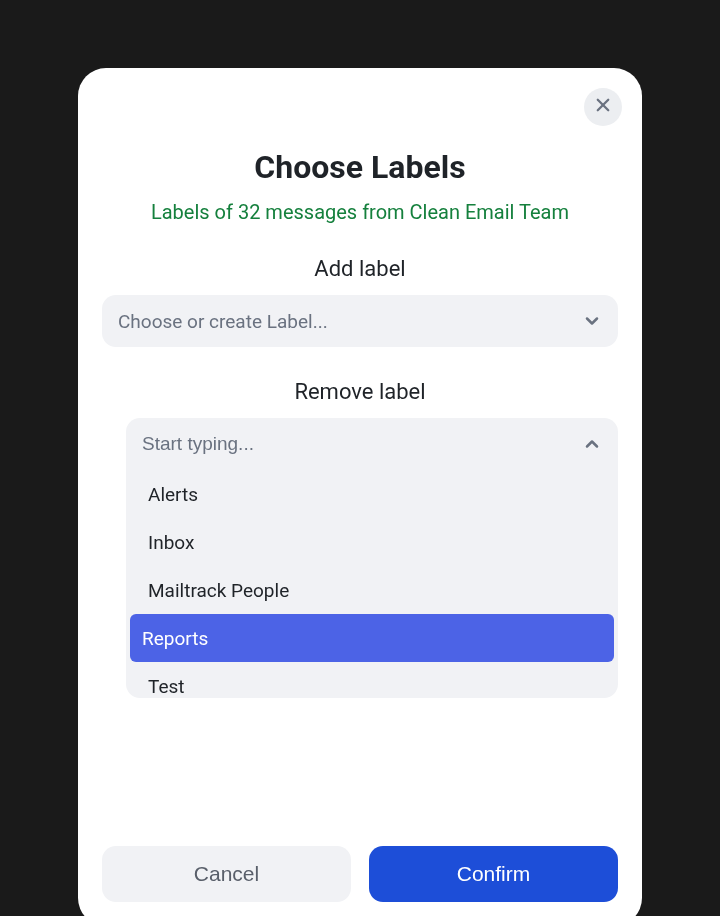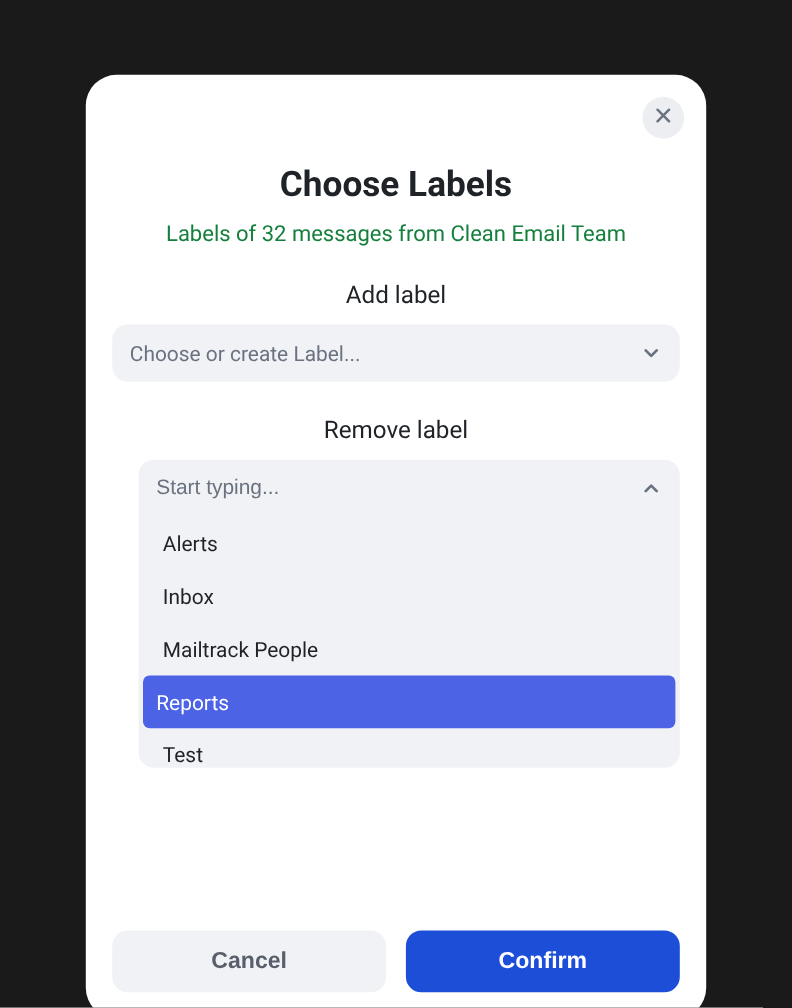--- a/index.html
+++ b/index.html
@@ -130,21 +130,21 @@
       display: flex;
       gap: 18px;
       padding-top: 20px;
     }
     .btn {
       flex: 1;
       height: 56px;
       border-radius: 14px;
       border: none;
       font-size: 21px;
-      font-weight: 700;
+      font-weight: 400;
       cursor: pointer;
     }
     .btn.cancel {
       background: #f1f2f5;
       color: #595f6a;
     }
     .btn.confirm {
       background: #1d4ed8;
       color: #ffffff;
     }

